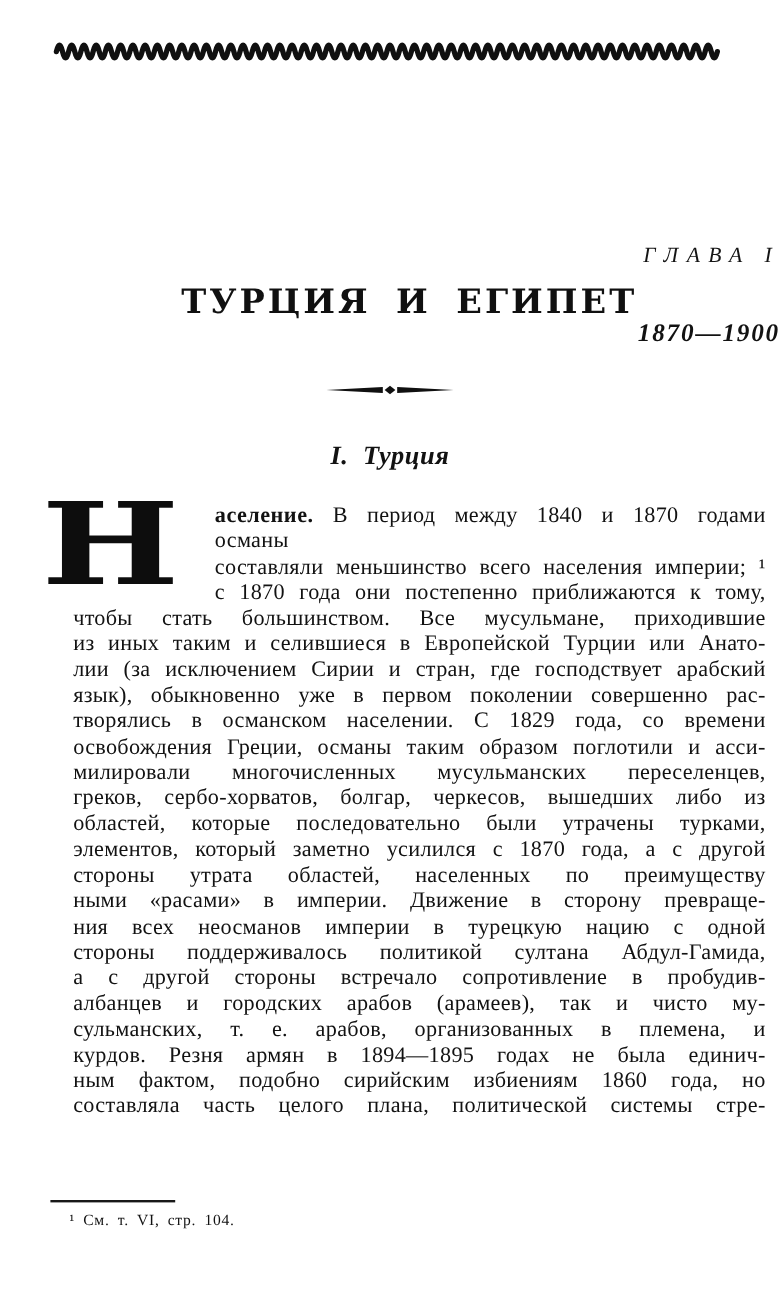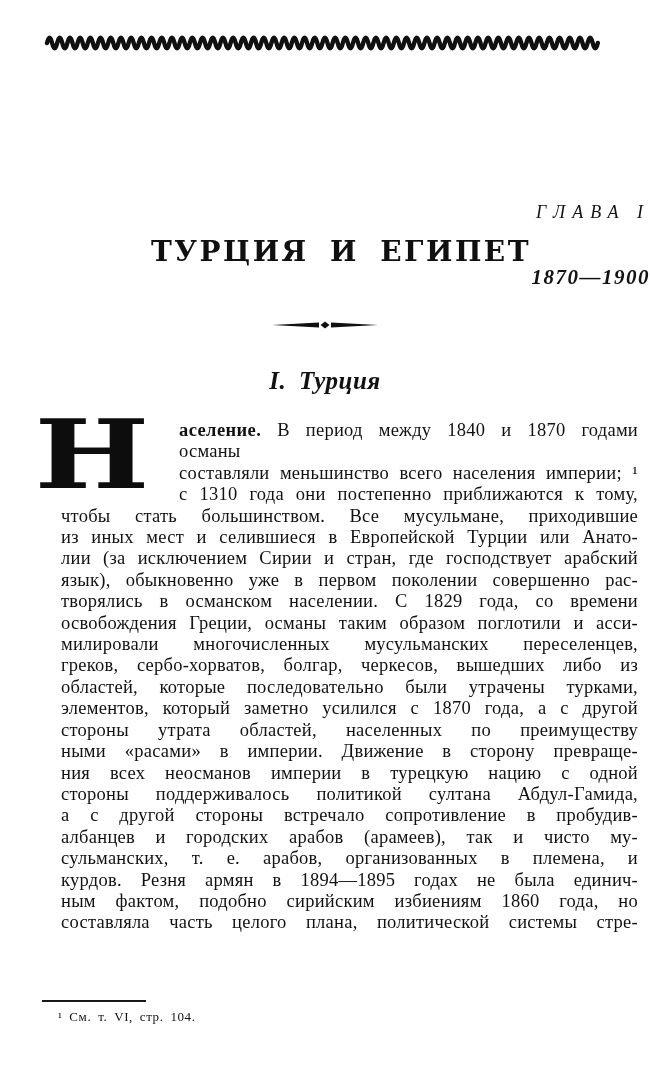--- a/index.html
+++ b/index.html
@@ -67,21 +67,21 @@
   }
   .section {
     position: absolute;
     top: 367px;
     left: 0;
     width: 100%;
     margin: 0;
     text-align: center;
     font-style: italic;
     font-weight: bold;
-    font-size: 25px;
+    font-size: 22px;
     word-spacing: 6px;
     letter-spacing: 0.5px;
     color: #121212;
   }
   .dropcap {
     position: absolute;
     left: 38px;
     top: 422px;
     width: 108px;
     height: 70px;
@@ -156,23 +156,23 @@
     <path d="M48.5 6 L53 2.4 L57.5 6 L53 9.6 Z" fill="#101010"></path>
   </svg>
 
   <h2 class="section">I. Турция</h2>
 
   <div class="dropcap">Н</div>
 
   <div class="body">
       <div class="line ind"><b>аселение.</b> В период между 1840 и 1870 годами османы</div>
       <div class="line ind">составляли меньшинство всего населения империи; ¹</div>
-      <div class="line ind">с 1310 года они постепенно приближаются к тому,</div>
+      <div class="line ind">с 1870 года они постепенно приближаются к тому,</div>
       <div class="line">чтобы стать большинством. Все мусульмане, приходившие</div>
-      <div class="line">из иных мест и селившиеся в Европейской Турции или Анато-</div>
+      <div class="line">из иных таким и селившиеся в Европейской Турции или Анато-</div>
       <div class="line">лии (за исключением Сирии и стран, где господствует арабский</div>
       <div class="line">язык), обыкновенно уже в первом поколении совершенно рас-</div>
       <div class="line">творялись в османском населении. С 1829 года, со времени</div>
       <div class="line">освобождения Греции, османы таким образом поглотили и асси-</div>
       <div class="line">милировали многочисленных мусульманских переселенцев,</div>
       <div class="line">греков, сербо-хорватов, болгар, черкесов, вышедших либо из</div>
       <div class="line">областей, которые последовательно были утрачены турками,</div>
       <div class="line">элементов, который заметно усилился с 1870 года, а с другой</div>
       <div class="line">стороны утрата областей, населенных по преимуществу</div>
       <div class="line">ными «расами» в империи. Движение в сторону превраще-</div>

